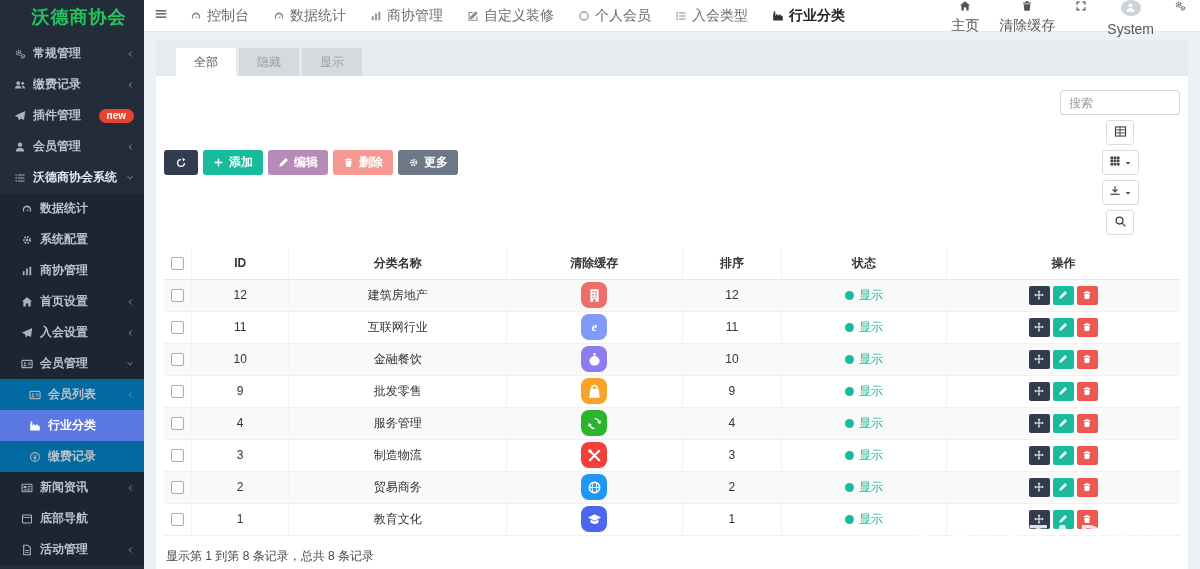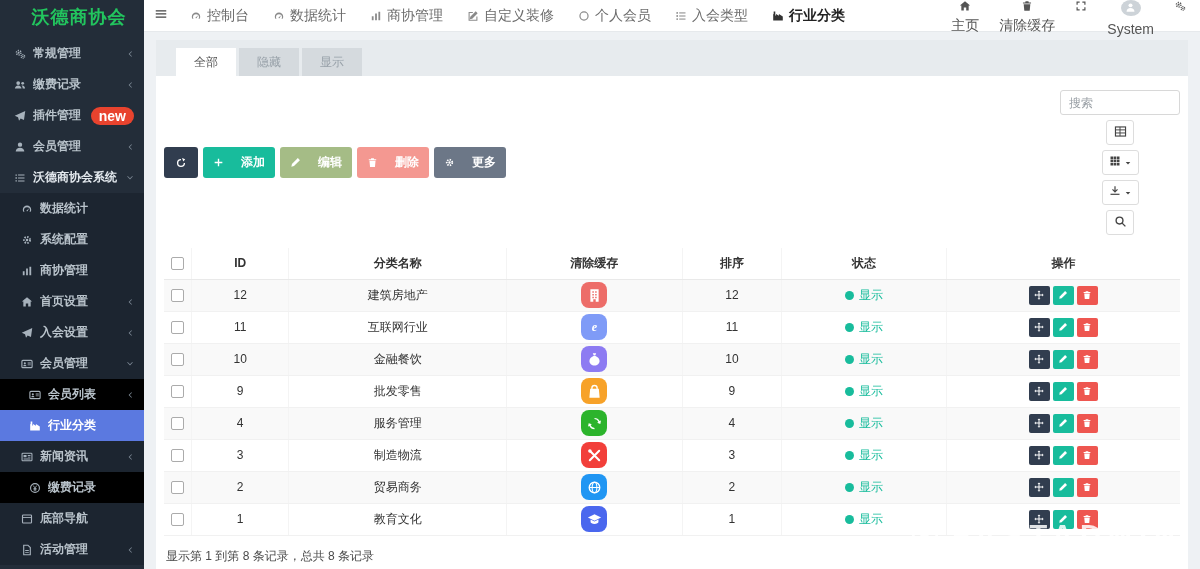--- a/index.html
+++ b/index.html
@@ -9,26 +9,26 @@
 
   
   .sidebar { width:144px; flex-shrink:0; background:#232d39; color:#b9c3cb; display:flex; flex-direction:column; }
   .brand { height:34px; line-height:34px; text-align:center; color:#22c55e; font-size:18px; font-weight:bold; letter-spacing:1px;margin-left:14px; }
   .menu { flex:1; padding-top:4px; overflow:hidden; }
   .menu-item { height:31px; display:flex; align-items:center; padding:0 10px 0 13px; font-size:12px; cursor:pointer; }
   .menu-item .mi-icon { width:14px; margin-right:6px; display:flex; justify-content:center; align-items:center; color:#a7b2bc; flex-shrink:0; }
   .menu-item .mi-label { flex:1; white-space:nowrap; overflow:hidden; font-weight:bold; }
   .menu-item .mi-chev { color:#7c8894; display:flex; }
   .menu-item.lv2 { padding-left:20px; background:#1c2530; }
-  .menu-item.lv3 { padding-left:28px; background:#000000; }
+  .menu-item.lv3 { padding-left:28px; background:#0369a1; }
   .menu-item.section .mi-label { color:#e2e8ed; }
   .menu-item.active { background:#5b79e0; }
   .menu-item.active .mi-label { color:#fff; }
   .menu-item.active .mi-icon { color:#fff; }
-  .badge-new { background:#e8432e; color:#fff; font-size:14px; font-weight:bold; padding:2px 8px; border-radius:9px; line-height:1; }
+  .badge-new { background:#e8432e; color:#fff; font-size:10px; font-weight:bold; padding:2px 8px; border-radius:9px; line-height:1; }
 
   
   .main { flex:1; display:flex; flex-direction:column; position:relative; min-width:0; }
   .topbar { height:32px; background:#fff; border-bottom:1px solid #e6e9ec; display:flex; align-items:center; font-size:14px; color:#666; flex-shrink:0; }
   .tb-burger { width:34px; height:100%; display:flex; align-items:center; justify-content:center; color:#444; cursor:pointer; }
   .tb-tabs { display:flex; height:100%; }
   .tb-tab { display:flex; align-items:center; gap:5px; padding:0 12px; color:#6c6c6c; cursor:pointer; white-space:nowrap; }
   .tb-tab .ic { color:#8a8a8a; display:flex; }
   .tb-tab.active { color:#222; font-weight:bold; }
   .tb-tab.active .ic { color:#333; }
@@ -39,25 +39,25 @@
 
   
   .content { flex:1; position:relative; padding:8px 12px; }
   .panel { background:#fff; }
   .panel-tabs { background:#e7ebee; height:36px; padding:8px 0 0 20px; display:flex; gap:3px; }
   .ptab { height:28px; line-height:28px; padding:0 18px; font-size:12px; background:#d5dade; color:#98a1a9; cursor:pointer; }
   .ptab.active { background:#fff; color:#555; }
   .panel-body { padding:14px 8px 0; }
 
   .toolbar { display:flex; align-items:center; margin-bottom:13px; }
-  .tbtn { height:31px; border:none; border-radius:3px; color:#fff; font-size:12px; display:inline-flex; align-items:center; gap:17px; padding:0 10px; margin-right:5px; cursor:pointer; font-family:inherit; font-weight:bold; }
+  .tbtn { height:25px; border:none; border-radius:3px; color:#fff; font-size:12px; display:inline-flex; align-items:center; gap:5px; padding:0 10px; margin-right:5px; cursor:pointer; font-family:inherit; font-weight:bold; }
   .tbtn .ic { display:flex; }
   .tbtn.refresh { background:#313d4f; width:34px; justify-content:center; padding:0; }
   .tbtn.add { background:#18bc9c; }
-  .tbtn.edit { background:#4d7c0f; opacity:.5; }
+  .tbtn.edit { background:#701a75; opacity:.5; }
   .tbtn.del { background:#ee5a4e; opacity:.62; }
   .tbtn.more { background:#6c7787; }
   .toolbar-right { margin-left:auto; display:flex; align-items:center; gap:5px;flex-direction:column; }
   .search-input { width:120px; height:25px; border:1px solid #d8d8d8; border-radius:3px; padding:0 8px; font-size:12px; color:#333; font-family:inherit; outline:none; }
   .search-input::placeholder { color:#9aa0a6; }
   .sbtn { height:25px; min-width:28px; background:#fff; border:1px solid #ddd; border-radius:3px; display:inline-flex; align-items:center; justify-content:center; gap:3px; color:#444; padding:0 6px; cursor:pointer; }
 
   table { width:100%; border-collapse:collapse; font-size:12px; table-layout:fixed; }
   th,td { height:32px; text-align:center; border-bottom:1px solid #f1f1f1; border-left:1px solid #f4f4f4; overflow:hidden; white-space:nowrap; }
   th:first-child,td:first-child { border-left:none; }
@@ -240,42 +240,42 @@
         </div>
         <div class="menu-item lv3 active">
           <span class="mi-icon">
             <svg width="12" height="12" viewBox="0 0 16 16" fill="currentColor">
               <path d="M1.6 14V5.4l3.8 2.3V5.4l3.8 2.3V5.4l5.2 3.1V14z"></path>
               <path d="M2.2 2h2.2v5H2.2z"></path>
             </svg>
           </span>
           <span class="mi-label">行业分类</span>
         </div>
+        <div class="menu-item lv3">
+          <span class="mi-icon">
+            <svg width="12" height="12" viewBox="0 0 16 16" fill="currentColor">
+              <circle cx="8" cy="8" r="5.9" fill="none" stroke="currentColor" stroke-width="1.5"></circle>
+              <path d="M5.4 4.6 8 7.8l2.6-3.2M8 7.8V12M6 8.6h4M6 10.4h4" fill="none" stroke="currentColor" stroke-width="1.2"></path>
+            </svg>
+          </span>
+          <span class="mi-label">缴费记录</span>
+        </div>
         <div class="menu-item lv2">
           <span class="mi-icon">
             <svg width="12" height="12" viewBox="0 0 16 16" fill="currentColor">
               <rect x="1.4" y="3" width="13.2" height="10" rx="1.1" fill="none" stroke="currentColor" stroke-width="1.4"></rect>
               <path d="M3.4 5.4h4v3h-4zM9 5.4h3.6v1.2H9zM9 7.6h3.6v1.2H9zM3.4 10h9.2v1.2H3.4z"></path>
             </svg>
           </span>
           <span class="mi-label">新闻资讯</span>
           <span class="mi-chev">
             <svg width="8" height="8" viewBox="0 0 16 16" fill="currentColor">
               <path d="M10.8 2.4 5.2 8l5.6 5.6 1.1-1.1L7.4 8l4.5-4.5z"></path>
             </svg>
           </span>
-        </div>
-        <div class="menu-item lv3">
-          <span class="mi-icon">
-            <svg width="12" height="12" viewBox="0 0 16 16" fill="currentColor">
-              <circle cx="8" cy="8" r="5.9" fill="none" stroke="currentColor" stroke-width="1.5"></circle>
-              <path d="M5.4 4.6 8 7.8l2.6-3.2M8 7.8V12M6 8.6h4M6 10.4h4" fill="none" stroke="currentColor" stroke-width="1.2"></path>
-            </svg>
-          </span>
-          <span class="mi-label">缴费记录</span>
         </div>
         <div class="menu-item lv2">
           <span class="mi-icon">
             <svg width="12" height="12" viewBox="0 0 16 16" fill="currentColor">
               <rect x="2" y="2.6" width="12" height="10.8" rx="1" fill="none" stroke="currentColor" stroke-width="1.5"></rect>
               <path d="M2.4 5.4h11.2v1.2H2.4z"></path>
             </svg>
           </span>
           <span class="mi-label">底部导航</span>
         </div>

